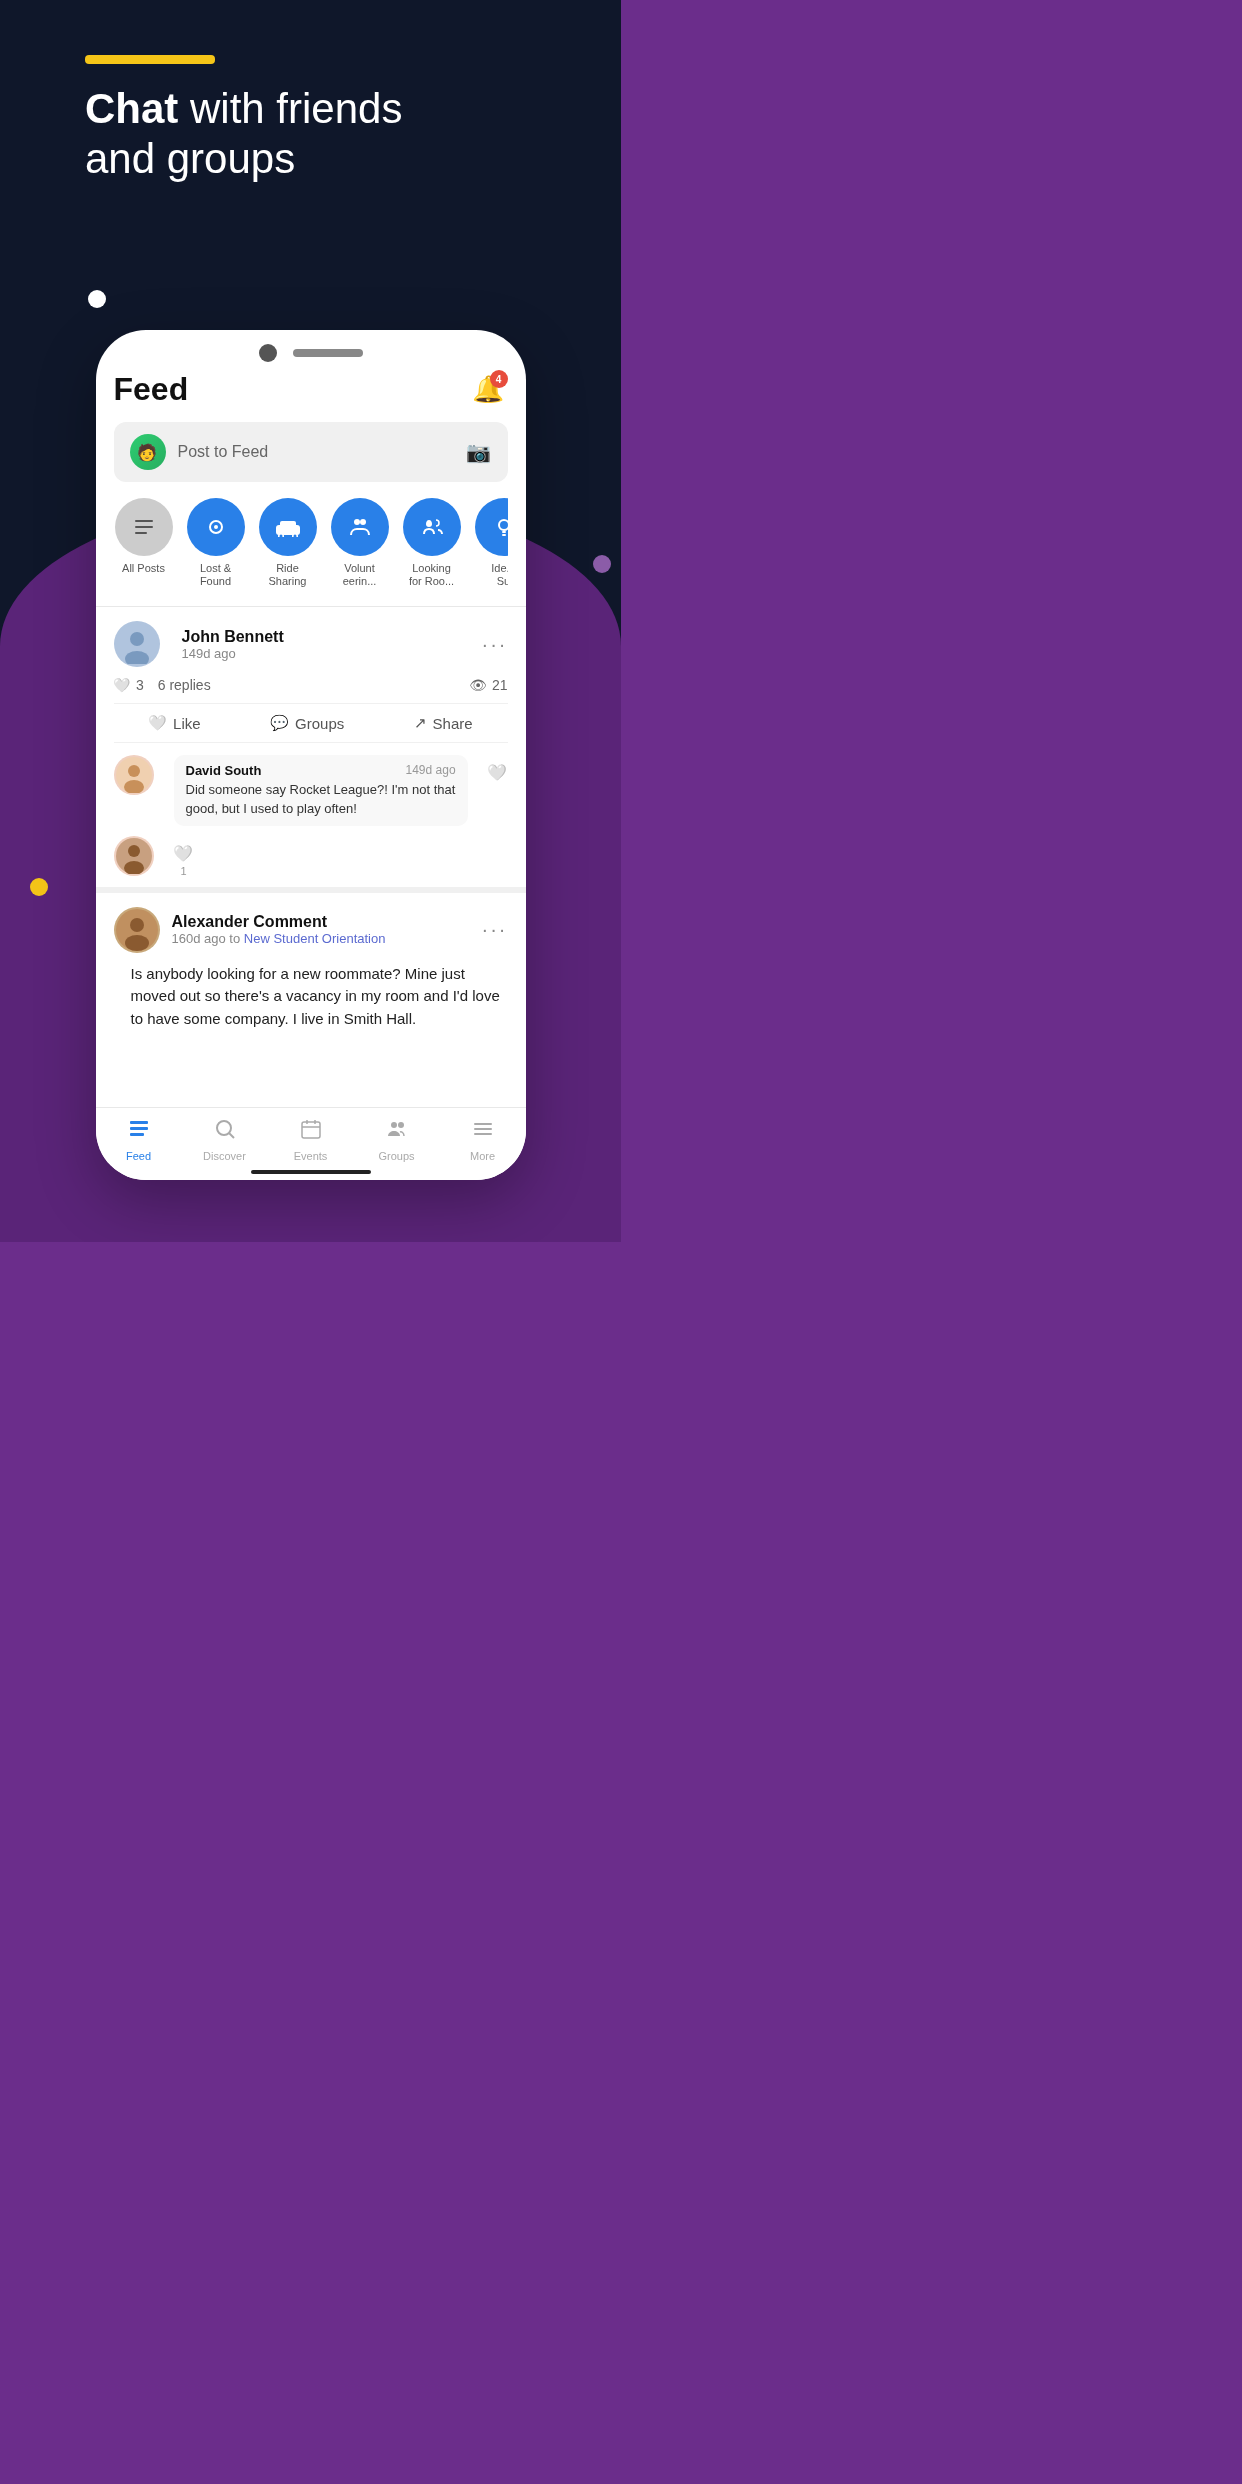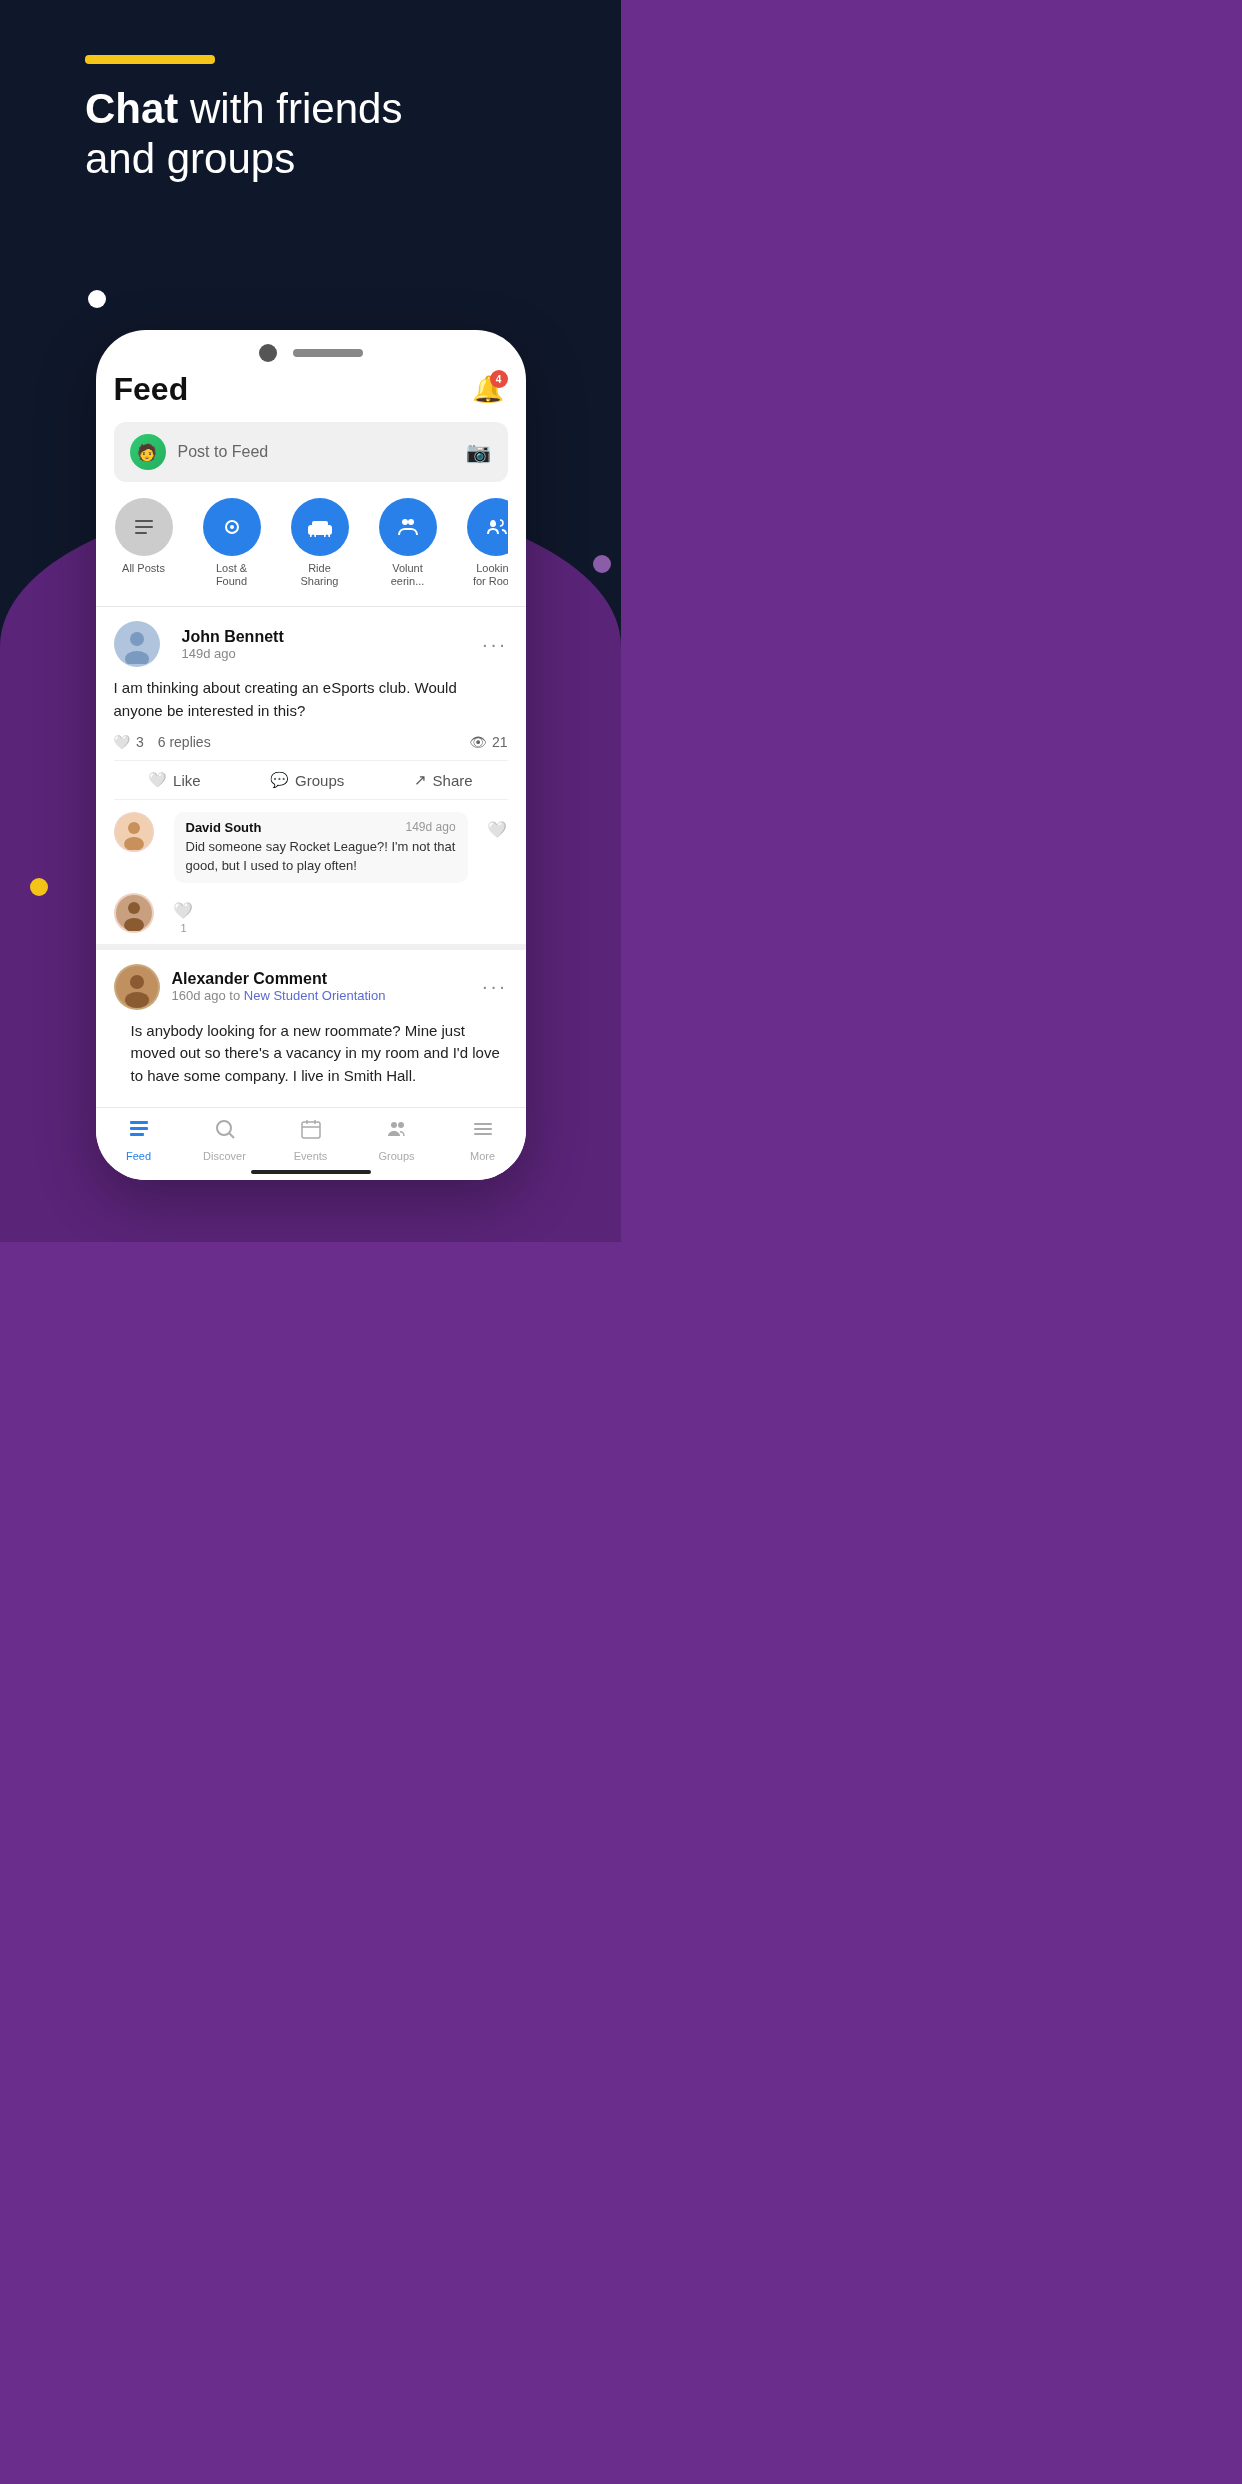--- a/index.html
+++ b/index.html
@@ -196,21 +196,21 @@
       font-size: 16px;
       color: #666;
     }
     .camera-icon {
       font-size: 20px;
       color: #666;
     }
     
     .categories {
       display: flex;
-      gap: 28px;
+      gap: 12px;
       margin-bottom: 18px;
       overflow: hidden;
     }
     .category-item {
       display: flex;
       flex-direction: column;
       align-items: center;
       gap: 6px;
       min-width: 60px;
     }
@@ -595,21 +595,20 @@
                   <ellipse cx="20" cy="35" rx="12" ry="8" fill="#7a9abf"></ellipse>
                 </svg>
             </div>
             <div>
               <div class="user-info-name">John Bennett</div>
               <div class="user-info-time">149d ago</div>
             </div>
           </div>
           <div class="more-btn">···</div>
         </div>
-        <div class="post-text">I am thinking about creating an eSports club. Would anyone be interested in this?</div>
         <div class="post-stats">
           <div class="stat-left">
             <div class="stat-item">
               <span>🤍</span>
               <span>3</span>
             </div>
             <div class="stat-item">
               <span>6 replies</span>
             </div>
           </div>

